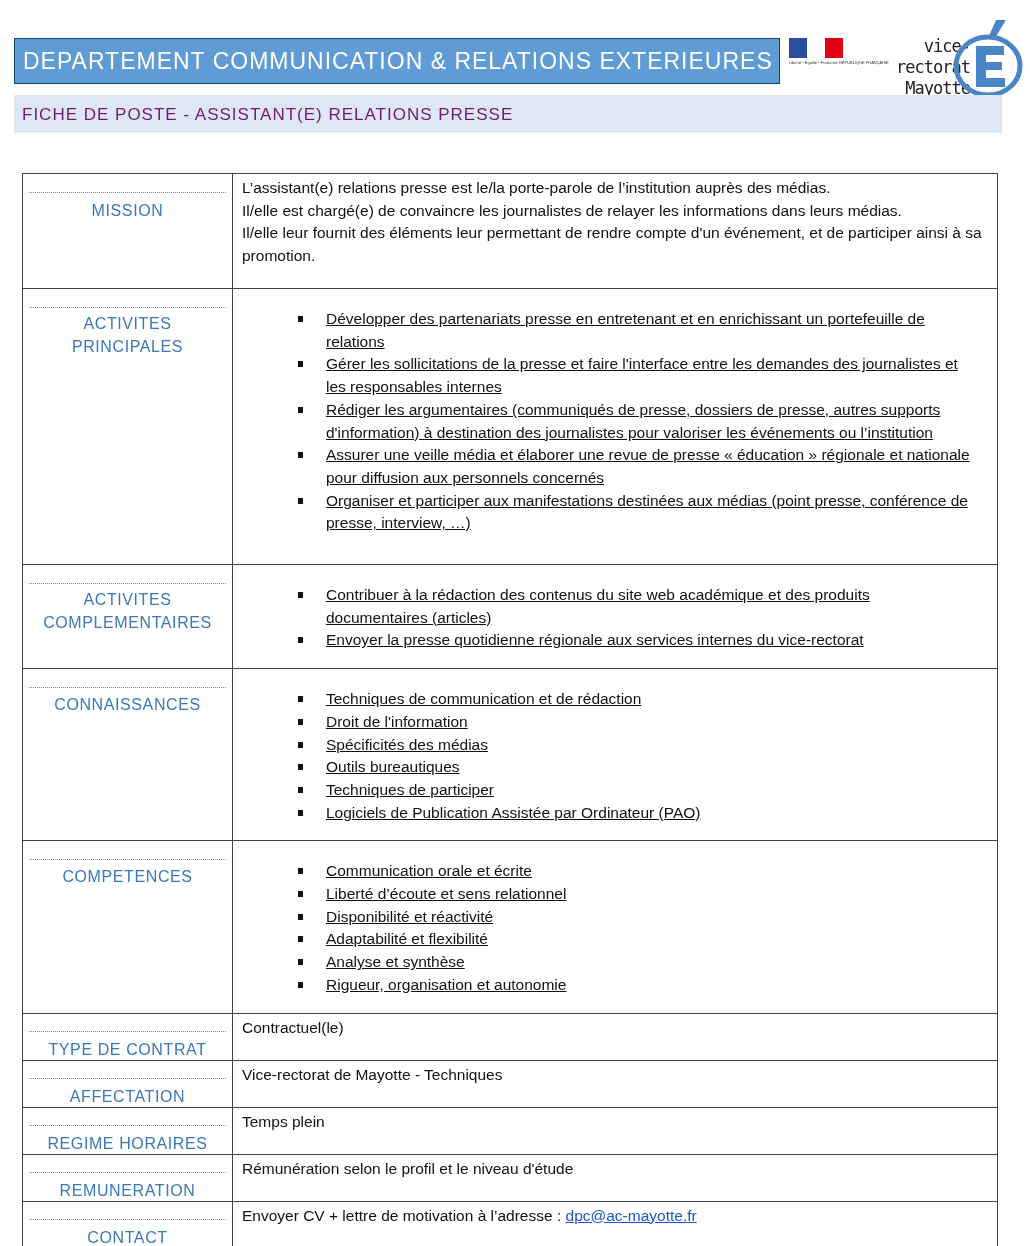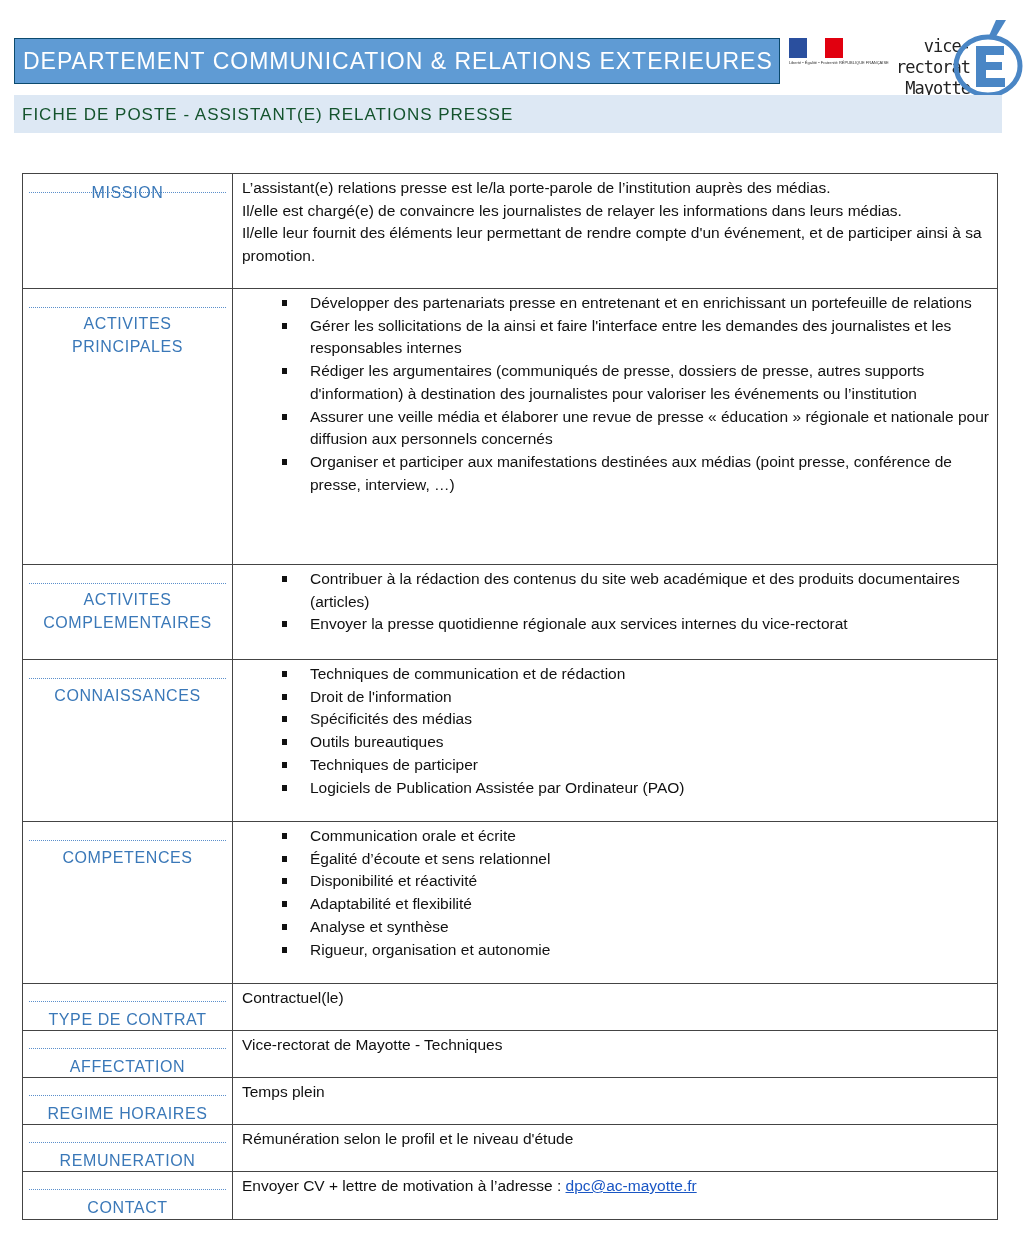--- a/index.html
+++ b/index.html
@@ -6,28 +6,28 @@
   body{width:1030px;height:1246px;position:relative;font-family:"Liberation Sans",sans-serif;color:#111;overflow:hidden;}
   .hdr{position:absolute;left:14px;top:38px;width:766px;height:46px;background:#5f9bd4;border:1px solid #0c4a6e;box-sizing:border-box;}
   .hdr-title{position:absolute;left:8px;top:9px;font-size:23px;letter-spacing:1px;color:#fff;white-space:nowrap;}
   .logo-rf{position:absolute;left:789px;top:38px;width:56px;height:34px;}
   .flag{display:flex;width:54px;height:20px;}
   .flag span{flex:1;}
   .rf-text{font-size:4px;color:#333;white-space:nowrap;line-height:5px;margin-top:2px;}
   .vr{position:absolute;left:870px;top:36px;text-align:right;width:100px;font-family:"DejaVu Sans Mono",monospace;font-size:17px;line-height:21px;color:#222;letter-spacing:-1px;}
   .e-logo{position:absolute;left:948px;top:14px;width:76px;height:84px;}
   .sub{position:absolute;left:14px;top:95px;width:988px;height:38px;background:#dde8f4;}
-  .sub-title{position:absolute;left:8px;top:10px;font-size:17px;letter-spacing:1px;color:#14532d;white-space:nowrap;}
+  .sub-title{position:absolute;left:8px;top:10px;font-size:17px;letter-spacing:1px;color:#701a75;white-space:nowrap;}
   table{position:absolute;left:22px;top:173px;width:976px;border-collapse:collapse;}
   td{border:1.5px solid #444;vertical-align:top;padding:0;}
   td.lbl{width:209px;position:relative;text-align:center;color:#3a78b8;font-size:16px;letter-spacing:0.6px;}
   .dots{position:absolute;left:6px;right:6px;border-top:1px dotted #5b8fcb;}
   .lbl-text{position:absolute;left:0;right:0;line-height:23px;}
   td.val{font-size:15.5px;line-height:22.7px;padding:3px 8px 0 9px;}
-  ul{margin:0;padding:0 0 0 68px;list-style:none;}
+  ul{margin:16px;padding:0 0 0 68px;list-style:none;text-decoration:underline;}
   li{position:relative;}
   li:before{content:"";position:absolute;left:-28px;top:8px;width:5px;height:6px;background:#111;}
   a{color:#1a56c4;text-decoration:underline;}
 </style>
 </head>
 <body>
 
 <div class="hdr">
   <div class="hdr-title">DEPARTEMENT COMMUNICATION &amp; RELATIONS EXTERIEURES</div>
 </div>
@@ -51,42 +51,42 @@
 
 <div class="sub">
   <div class="sub-title">FICHE DE POSTE - ASSISTANT(E) RELATIONS PRESSE</div>
 </div>
 
 <table>
   <tbody>
       <tr style="height:115px">
     <td class="lbl">
           <div class="dots" style="top:18px"></div>
-          <div class="lbl-text" style="top:7px">
+          <div class="lbl-text" style="top:25px">
             <div>MISSION</div>
           </div>
         </td>
     <td class="val">
           <div>L’assistant(e) relations presse est le/la porte-parole de l’institution auprès des médias.</div>
           <div>Il/elle est chargé(e) de convaincre les journalistes de relayer les informations dans leurs médias.</div>
           <div>Il/elle leur fournit des éléments leur permettant de rendre compte d'un événement, et de participer ainsi à sa promotion.</div>
         </td>
   </tr>
   <tr style="height:276px">
     <td class="lbl">
           <div class="dots" style="top:18px"></div>
           <div class="lbl-text" style="top:23px">
             <div>ACTIVITES</div>
             <div>PRINCIPALES</div>
           </div>
         </td>
     <td class="val">
           <ul>
             <li>Développer des partenariats presse en entretenant et en enrichissant un portefeuille de relations</li>
-            <li>Gérer les sollicitations de la ainsi et faire l'interface entre les demandes des journalistes et les responsables internes</li>
+            <li>Gérer les sollicitations de la presse et faire l'interface entre les demandes des journalistes et les responsables internes</li>
             <li>Rédiger les argumentaires (communiqués de presse, dossiers de presse, autres supports d'information) à destination des journalistes pour valoriser les événements ou l’institution</li>
             <li>Assurer une veille média et élaborer une revue de presse « éducation » régionale et nationale pour diffusion aux personnels concernés</li>
             <li>Organiser et participer aux manifestations destinées aux médias (point presse, conférence de presse, interview, …)</li>
           </ul>
         </td>
   </tr>
   <tr style="height:95px">
     <td class="lbl">
           <div class="dots" style="top:18px"></div>
           <div class="lbl-text" style="top:23px">
@@ -122,21 +122,21 @@
   <tr style="height:162px">
     <td class="lbl">
           <div class="dots" style="top:18px"></div>
           <div class="lbl-text" style="top:24px">
             <div>COMPETENCES</div>
           </div>
         </td>
     <td class="val">
           <ul>
             <li>Communication orale et écrite</li>
-            <li>Égalité d’écoute et sens relationnel</li>
+            <li>Liberté d’écoute et sens relationnel</li>
             <li>Disponibilité et réactivité</li>
             <li>Adaptabilité et flexibilité</li>
             <li>Analyse et synthèse</li>
             <li>Rigueur, organisation et autonomie</li>
           </ul>
         </td>
   </tr>
   <tr style="height:47px">
     <td class="lbl">
           <div class="dots" style="top:17px"></div>

